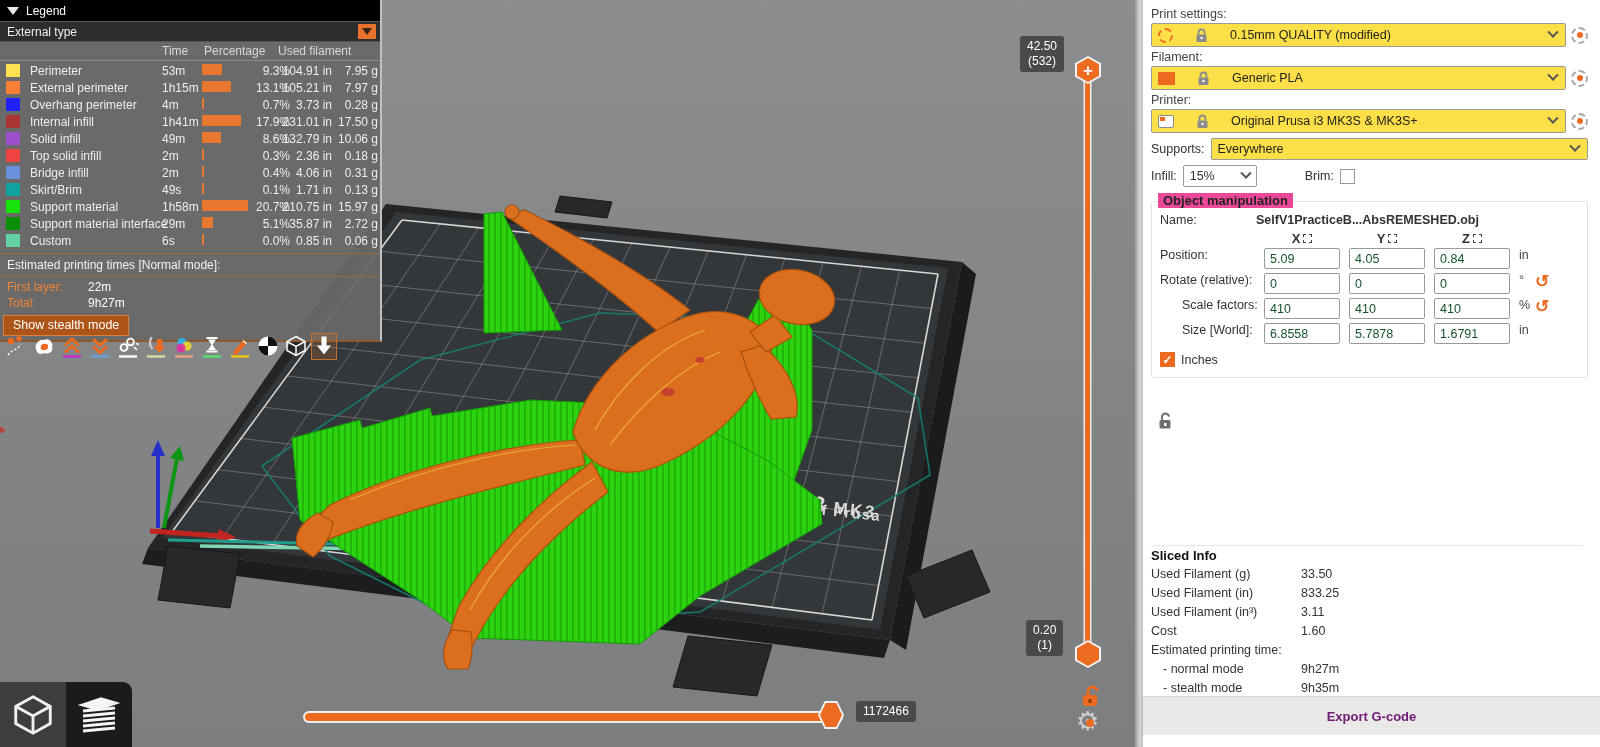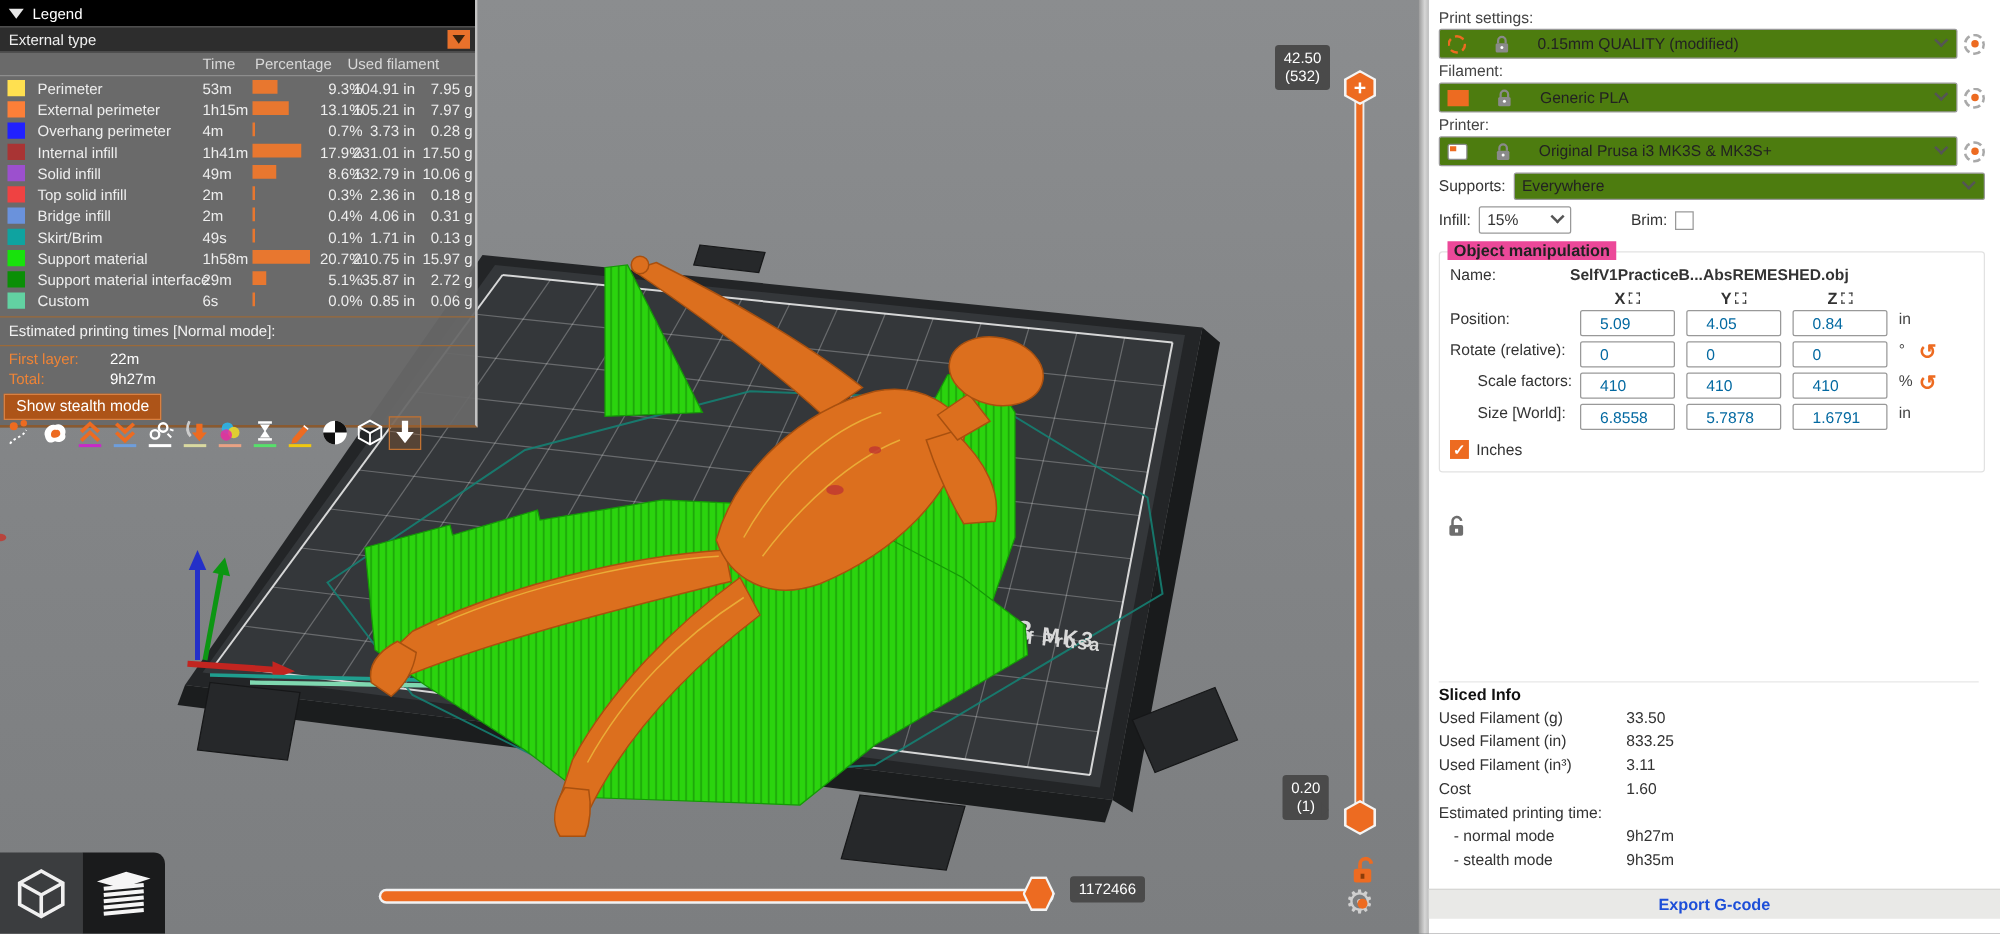--- a/index.html
+++ b/index.html
@@ -91,21 +91,21 @@
   .vb-preview { background:#1a1b1c; border-top-right-radius:9px; }
 
   
   .divider { position:absolute; left:1135px; top:0; width:8px; height:747px;
     background:linear-gradient(90deg,#9a9a9a,#d6d6d6 60%,#bdbdbd); }
   .sidebar { position:absolute; left:1143px; top:0; width:457px; height:747px;
     background:#fff; color:#333; font-size:12.5px; padding:4px 12px 0 8px; }
   .ps-label { color:#444; margin:3px 0 2px; }
   .combo-row { display:flex; align-items:center; gap:5px; }
   .combo { flex:1; height:24px; border:1px solid #999; border-radius:2px;
-    background:#4d7c0f; display:flex; align-items:center; gap:22px; padding:0 8px 0 6px;
+    background:#fde047; display:flex; align-items:center; gap:22px; padding:0 8px 0 6px;
     cursor:pointer; }
   .combo .val { flex:1; color:#222; white-space:nowrap; overflow:hidden; }
   .chev { width:8px; height:8px; border-right:2px solid #555;
     border-bottom:2px solid #555; transform:rotate(45deg) translate(-2px,-2px); }
   .dashed-gear { width:15px; height:15px; border:2px dashed #ED6B21; border-radius:50%; }
   .ext-gear { position:relative; width:17px; height:17px; border:2px dashed #a9a9a9;
     border-radius:50%; flex:none; cursor:pointer; }
   .ext-gear::after { content:""; position:absolute; left:3.5px; top:3.5px; width:6px;
     height:6px; border-radius:50%; background:#ED6B21; }
   .fil-swatch { width:17px; height:13px; background:#ED6B21; }
@@ -132,38 +132,38 @@
   .name-row .k { width:96px; }
   .name-row .v { font-weight:bold; }
   .axis-head { display:flex; margin-left:104px; margin-bottom:2px; }
   .axis-head .ax { width:76px; margin-right:9px; display:flex; align-items:center;
     justify-content:center; gap:3px; font-weight:bold; font-size:13px; }
   .axis-box { width:9px; height:9px; border:1.5px dashed #444; }
   .mrow { position:relative; display:flex; align-items:flex-start; margin-bottom:4px; }
   .mrow .k { width:104px; white-space:nowrap; }
   .mrow.indent .k { padding-left:22px; }
   .mrow input { width:76px; height:21px; border:1px solid #999; border-radius:2px;
-    margin-right:9px; padding:0 15px; font-size:12.5px;
-    font-family:"Liberation Sans",sans-serif; color:#0369a1; }
+    margin-right:9px; padding:0 5px; font-size:12.5px;
+    font-family:"Liberation Sans",sans-serif; color:#14532d; }
   .mrow .unit { width:14px; color:#444; }
   .mrow .reset { color:#ED6B21; font-size:17px; font-weight:bold; margin-left:2px;
     cursor:pointer; line-height:1; }
   .scale-lock { position:absolute; left:6px; top:210px; }
   .inches-row { display:flex; align-items:center; gap:6px; margin-top:8px; }
 
   .sliced { position:absolute; left:8px; top:545px; width:432px; }
   .sliced-title { font-weight:bold; font-size:13px; color:#111;
     border-top:1px solid #e8e8e8; padding-top:2px; margin-bottom:4px; }
   .srow { display:flex; height:19px; }
   .srow .k { width:150px; }
   .srow.indent .k { padding-left:12px; }
-  .export-strip { position:absolute; left:0; bottom:12px; width:457px; height:24px;
+  .export-strip { position:absolute; left:0; bottom:12px; width:457px; height:39px;
     background:#e9e9e7; border-top:1px solid #d7d7d5; display:flex;
     align-items:center; justify-content:center; font-weight:bold; font-size:13px;
-    color:#1d4ed8; cursor:pointer; }
+    color:#701a75; cursor:pointer; }
 
   svg text { font-family:"Liberation Sans", sans-serif; }
 </style>
 </head>
 <body>
 
 <div class="app">
 
   <div class="viewport">
     <svg id="scene" width="1135" height="747" viewBox="0 0 1135 747">

